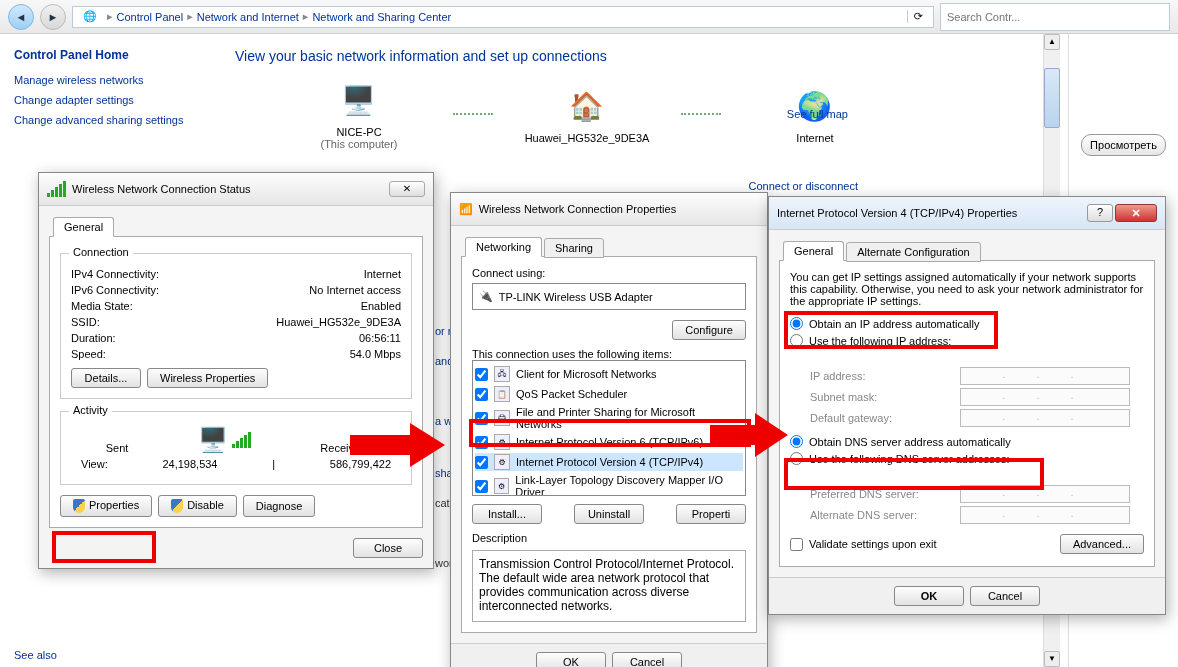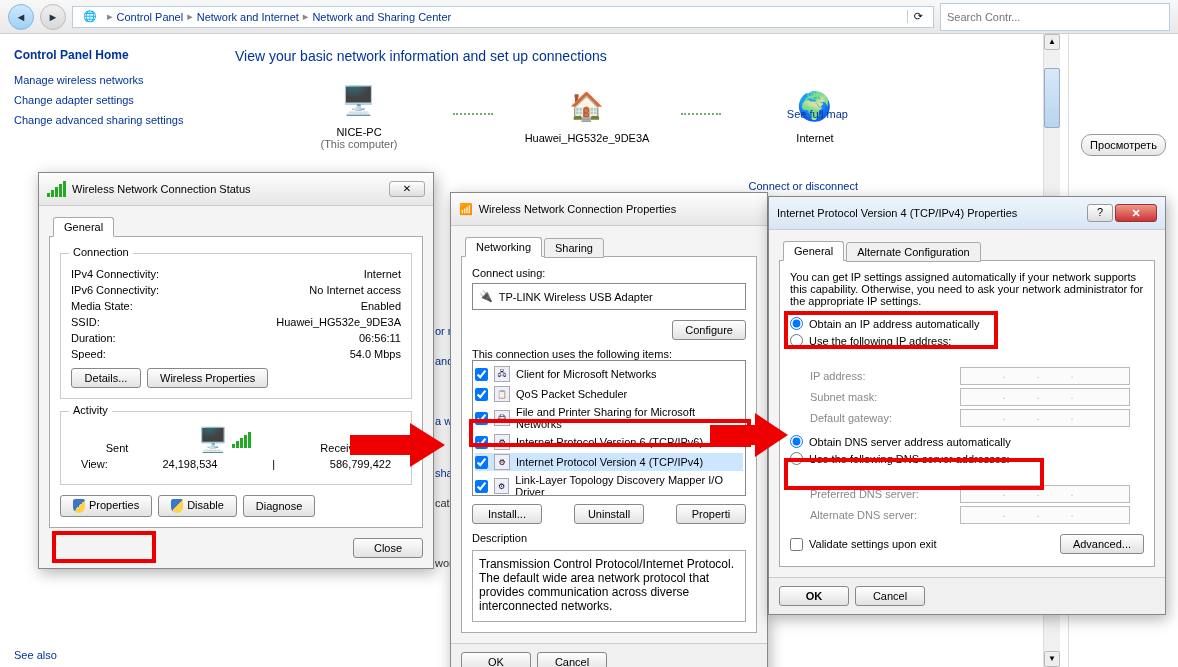--- a/index.html
+++ b/index.html
@@ -36,21 +36,21 @@
 .dlgtitle .x{margin-left:auto;width:36px;height:16px;border:1px solid #aaa;border-radius:3px;background:linear-gradient(#fefefe,#ddd);text-align:center;line-height:14px;cursor:pointer;font-size:10px}
 .dlgbody{padding:10px}
 .tabstrip{border-bottom:1px solid #aaa;display:flex;gap:2px;padding-left:4px}
 .tab{border:1px solid #aaa;border-bottom:1px solid #fff;background:#fff;padding:3px 10px;position:relative;top:1px;border-radius:3px 3px 0 0;cursor:pointer}
 .tab.inactive{border-bottom:1px solid #aaa;background:#f0f0f0;top:2px}
 .tabcontent{background:#fff;border:1px solid #aaa;border-top:none;padding:10px}
 .groupbox{border:1px solid #ccc;padding:10px;margin-top:6px;position:relative}
 .grouplabel{position:absolute;top:-8px;left:8px;background:#fff;padding:0 4px}
 .kv{display:flex;justify-content:space-between;margin:4px 0}
 .btn{border:1px solid #888;background:linear-gradient(#fefefe,#e2e2e2);padding:3px 12px;border-radius:3px;cursor:pointer;min-width:70px}
-.btnrow{display:flex;gap:6px;justify-content:flex-start;padding:8px 10px;border-top:1px solid #ccc;background:#f0f0f0}
+.btnrow{display:flex;gap:6px;justify-content:center;padding:8px 10px;border-top:1px solid #ccc;background:#f0f0f0}
 .checkbox-row{display:flex;align-items:center;gap:6px;margin:2px 0}
 .checkbox-row input{margin:0}
 .connbox{border:1px solid #888;background:#fff;padding:6px;display:flex;align-items:center;gap:6px;margin:4px 0 10px}
 .itemsbox{border:1px solid #888;background:#fff;height:136px;overflow:hidden;padding:2px}
 .itemsbox .checkbox-row{padding:1px 0}
 .itemicon{width:16px;height:16px;display:inline-flex;align-items:center;justify-content:center;border:1px solid #aaa;font-size:8px;background:#eef}
 .descbox{border:1px solid #aaa;background:#fff;padding:6px;margin-top:6px;height:72px;font-size:12px;overflow:hidden}
 .radio-row{display:flex;align-items:center;gap:6px;margin:4px 0}
 .ipgrid{margin:20px 0 8px 20px}
 .ipgrid .row{display:flex;align-items:center;margin:3px 0}

